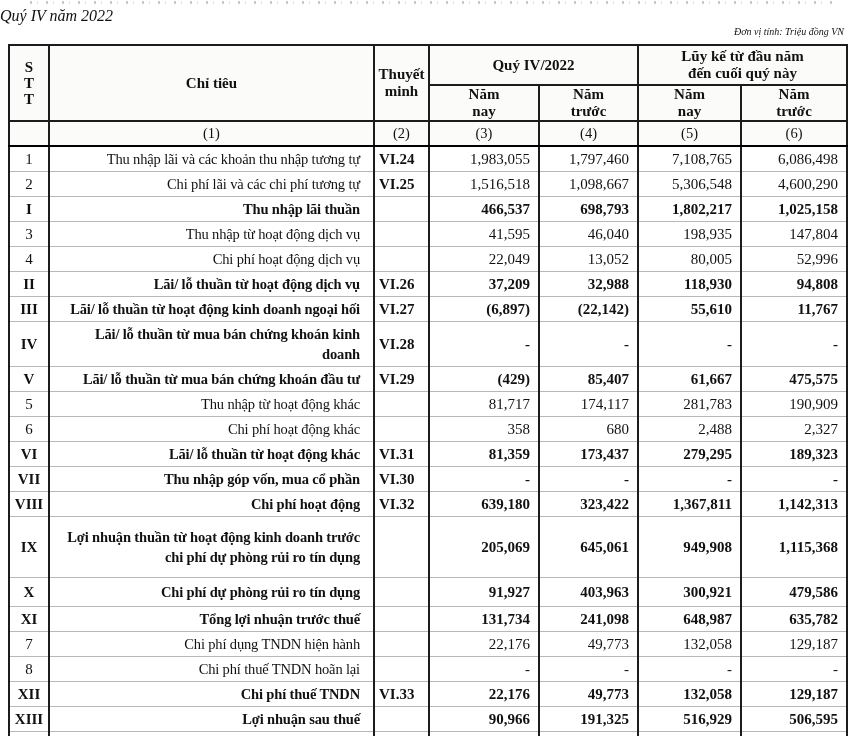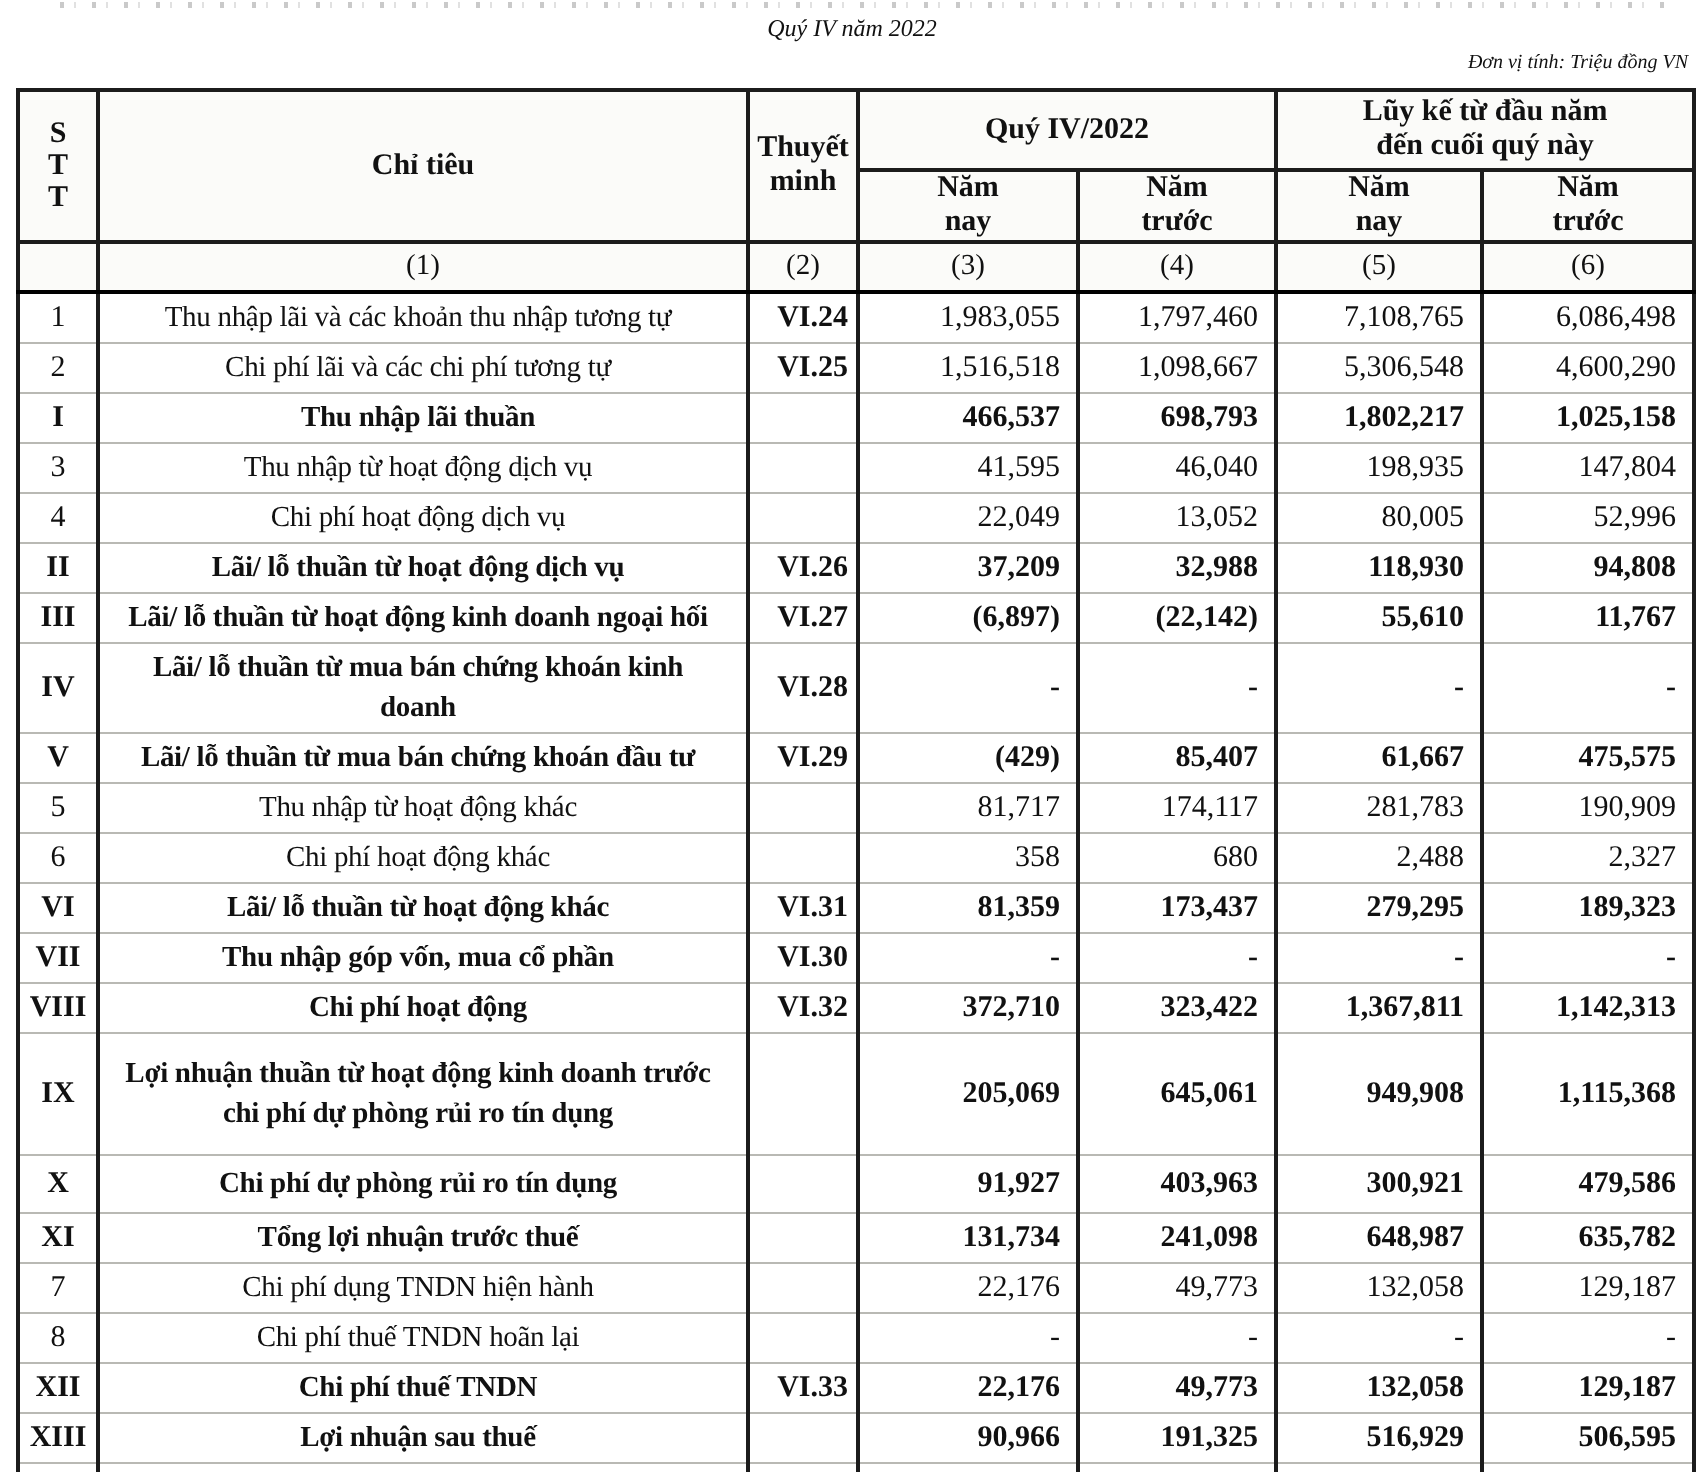--- a/index.html
+++ b/index.html
@@ -13,21 +13,21 @@
   
   .crop-remnant {
     position: absolute; top: 1px; left: 30px; right: 20px; height: 3px;
     background: repeating-linear-gradient(90deg,
       rgba(40,40,40,.45) 0 2px, transparent 2px 7px,
       rgba(40,40,40,.25) 7px 8px, transparent 8px 16px);
     opacity: .55;
   }
   .doc-title {
     position: absolute; top: 7px; left: 0; width: 100%;
-    text-align: center; font-style: italic; font-size: 12px;
+    font-style: italic; font-size: 16px;
   }
   .unit-note {
     position: absolute; top: 26px; right: 8px;
     font-style: italic; font-size: 10px;
   }
   table.fin {
     position: absolute; top: 44px; left: 8px;
     width: 838px;
     border-collapse: collapse;
     table-layout: fixed;
@@ -61,23 +61,23 @@
 
   tbody td {
     border-top: 1px solid #b9b9b4;
     font-size: 15px;
     padding: 2px 4px;
     line-height: 20px;
     vertical-align: middle;
   }
   tbody tr:first-child td { border-top: none; }
   tbody td.stt   { text-align: center; }
-  tbody td.label { text-align: center; padding-left: 8px; padding-right: 13px;
+  tbody td.label { text-align: right; padding-left: 8px; padding-right: 13px;
                    font-size: 14.5px; letter-spacing: -0.15px; }
-  tbody td.note  { text-align: right; font-weight: bold; }
+  tbody td.note  { text-align: left; font-weight: bold; }
   tbody td.num   { text-align: right; padding-right: 8px; }
   tbody tr.bold td { font-weight: bold; }
   
   tbody tr:nth-child(15) td { padding-top: 10px; padding-bottom: 10px; }
   
   tbody tr:nth-child(16) td { padding-top: 4px; padding-bottom: 4px; }
   tbody tr:nth-child(23) td { padding-top: 3px; padding-bottom: 4px; }
 </style>
 </head>
 <body>
@@ -244,21 +244,21 @@
         <td class="note">VI.30</td>
         <td class="num">-</td>
         <td class="num">-</td>
         <td class="num">-</td>
         <td class="num">-</td>
       </tr>
       <tr class="bold">
         <td class="stt">VIII</td>
         <td class="label">Chi phí hoạt động</td>
         <td class="note">VI.32</td>
-        <td class="num">372,710</td>
+        <td class="num">639,180</td>
         <td class="num">323,422</td>
         <td class="num">1,367,811</td>
         <td class="num">1,142,313</td>
       </tr>
       <tr class="bold">
         <td class="stt">IX</td>
         <td class="label">Lợi nhuận thuần từ hoạt động kinh doanh trước chi phí dự phòng rủi ro tín dụng</td>
         <td class="note"></td>
         <td class="num">205,069</td>
         <td class="num">645,061</td>

